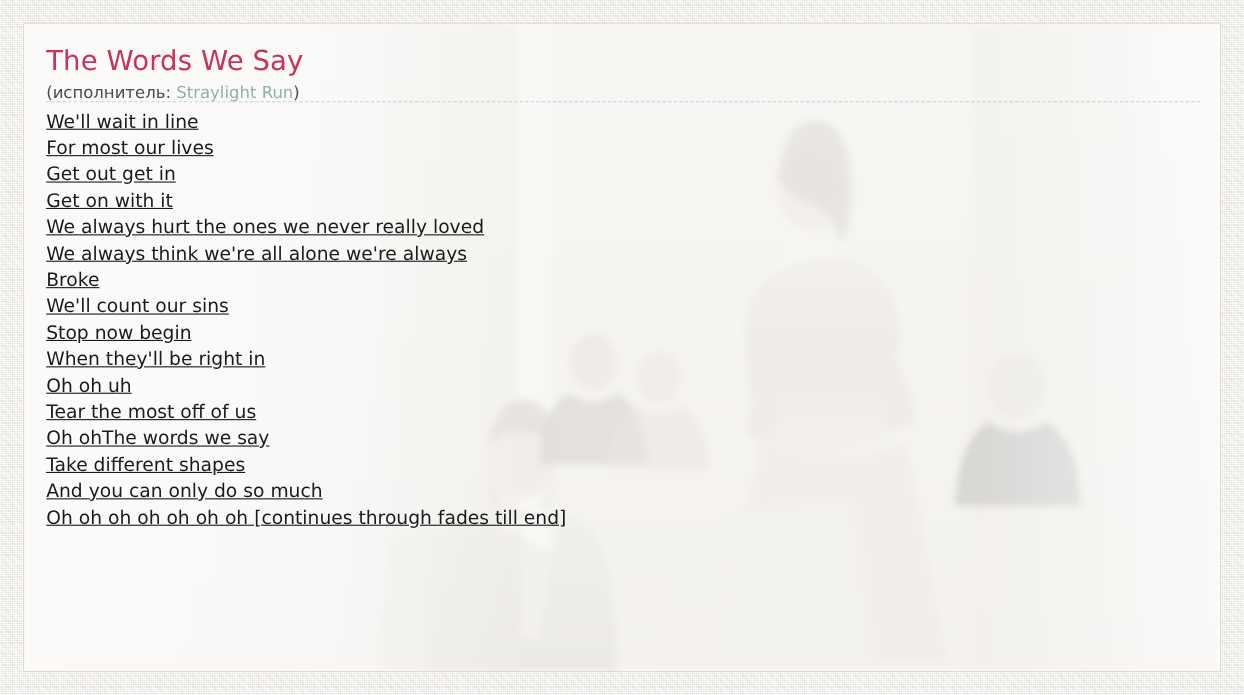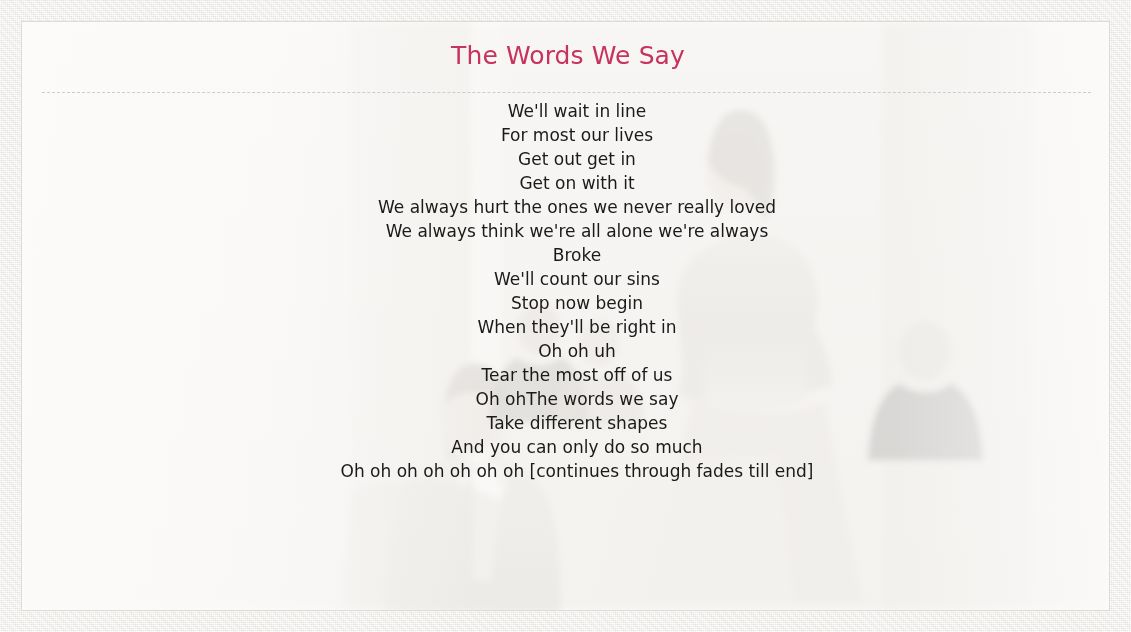--- a/index.html
+++ b/index.html
@@ -60,21 +60,20 @@
     background:
       linear-gradient(to right, rgba(253,252,251,0.92) 0%, rgba(253,252,251,0.80) 24%, rgba(253,252,251,0.55) 42%, rgba(253,252,251,0.55) 80%, rgba(253,252,251,0.86) 100%);
   }
 
   .content {
     position: absolute;
     left: 0;
     top: 0;
     width: 1089px;
     height: 590px;
-    text-align: center;
   }
 
   
   .header {
     position: absolute;
     left: 20px;
     top: 19px;
     width: 1052px;
   }
   .song-title {
@@ -115,20 +114,21 @@
     top: 77px;
     width: 1070px;
     font-size: 17px;
     line-height: 24px;
     color: #1a1a1a;
   }
   .lyric-line {
     white-space: nowrap;
     height: 24px;
     overflow: visible;
+    text-decoration: underline;
   }
 </style>
 </head>
 <body>
 
 <div class="page">
 
   <div class="card">
 
     <div class="photo-layer">
@@ -187,20 +187,21 @@
           <path d="M330 470 q80 -26 150 10 l-10 110 l-150 0 z" fill="#b8b1a6" opacity="0.55"></path>
         </g>
       </svg>
       <div class="photo-wash"></div>
     </div>
 
     <div class="content">
 
       <div class="header">
         <h1 class="song-title">The Words We Say</h1>
+        <p class="artist-line"><span>(исполнитель:</span> <a class="artist-link">Straylight Run</a><span>)</span></p>
       </div>
 
       <div class="divider"></div>
 
       <div class="lyrics" id="lyrics-body">
           <div class="lyric-line">We'll wait in line</div>
           <div class="lyric-line">For most our lives</div>
           <div class="lyric-line">Get out get in</div>
           <div class="lyric-line">Get on with it</div>
           <div class="lyric-line">We always hurt the ones we never really loved</div>

